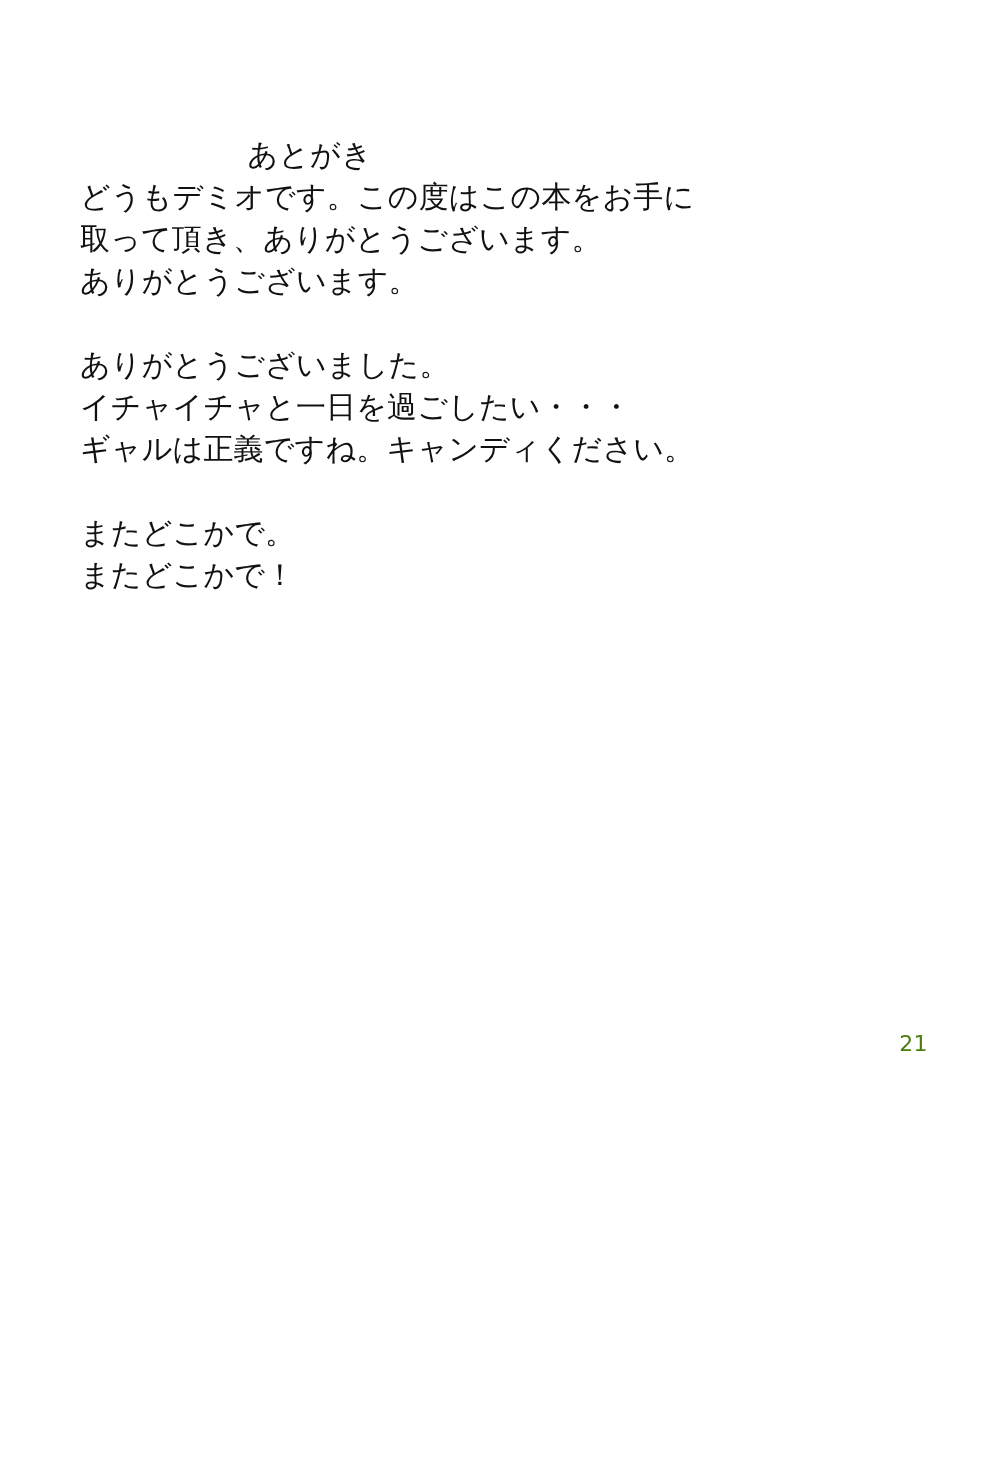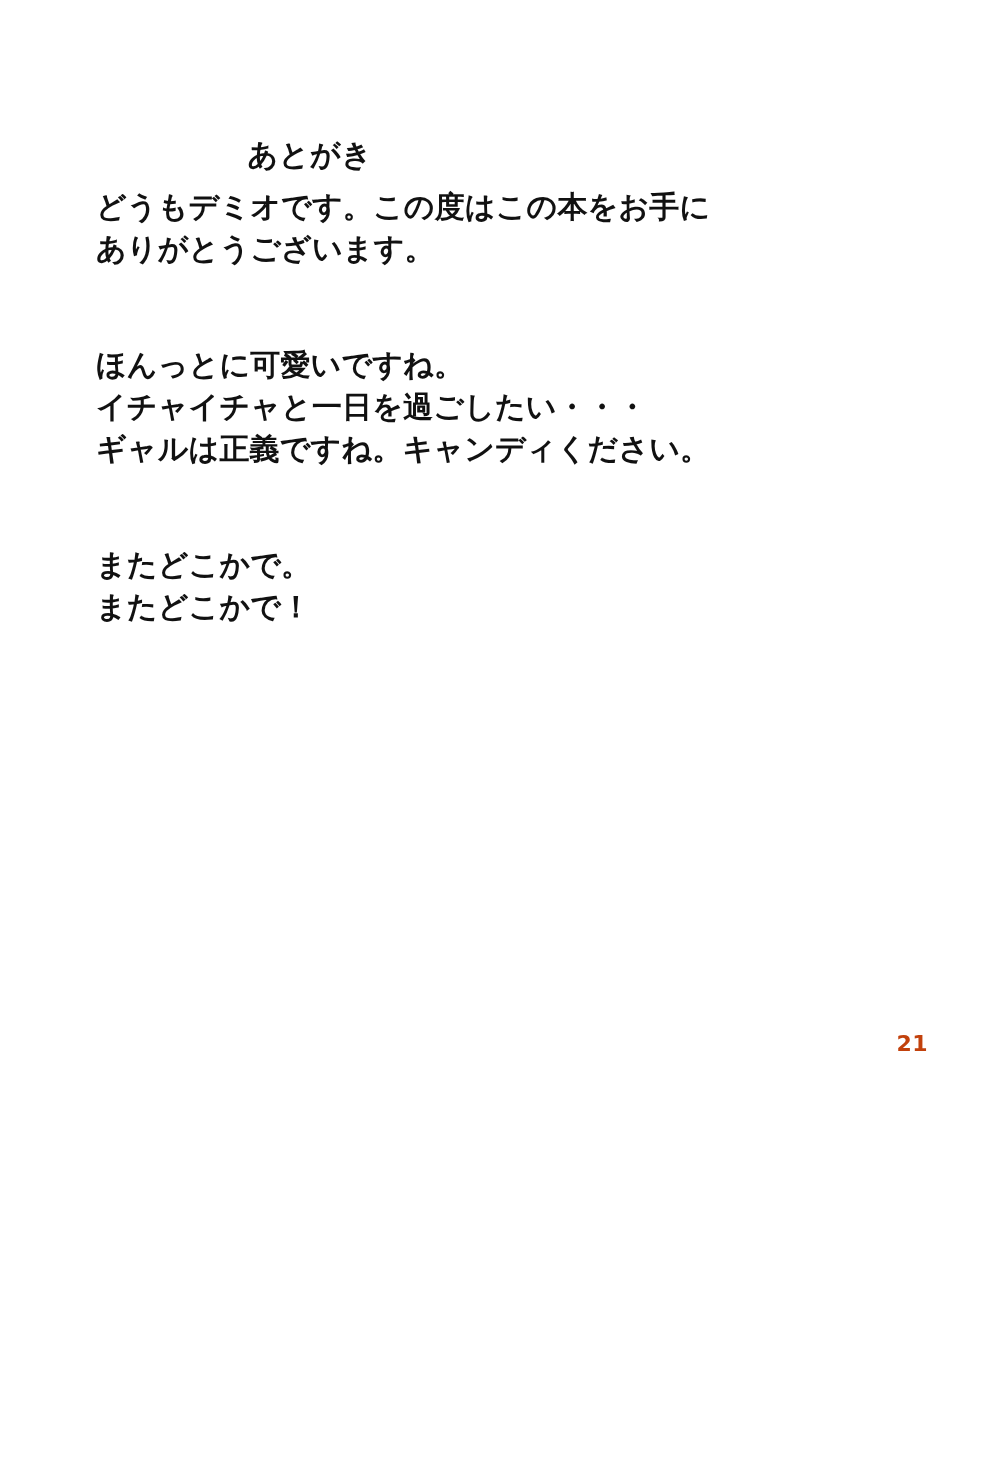--- a/index.html
+++ b/index.html
@@ -14,84 +14,84 @@
     color: #000000;
     position: relative;
     overflow: hidden;
   }
 
   .page {
     position: relative;
     width: 1000px;
     height: 1108px;
     box-sizing: border-box;
-    font-weight: bold;
   }
 
   .afterword-block {
     position: absolute;
     left: 80px;
     top: 140px;
     width: 880px;
   }
 
   .afterword-title {
     font-size: 30px;
     line-height: 1.0;
     text-align: center;
     width: 460px;
     margin: 0 0 6px 0;
     letter-spacing: 0.02em;
     color: #111111;
   }
 
   .para {
-    margin: 16px;
+    margin: 0;
     padding: 0;
   }
 
   .line {
     font-size: 30px;
     line-height: 42px;
     letter-spacing: 0.005em;
     white-space: pre;
     color: #111111;
   }
 
   .spacer {
     height: 42px;
   }
 
   .page-number {
     position: absolute;
     right: 72px;
     bottom: 52px;
     font-size: 22px;
-    color: #c2410c;
+    color: #4d7c0f;
     letter-spacing: 0.02em;
   }
 </style>
 </head>
 <body>
 
 <div class="page">
 
   <div class="afterword-block">
 
     <div class="afterword-title">あとがき</div>
 
     <div class="para">
       <div class="line">どうもデミオです。この度はこの本をお手に</div>
+      <div class="line">取って頂き、ありがとうございます。</div>
       <div class="line">ありがとうございます。</div>
     </div>
 
     <div class="spacer"></div>
 
     <div class="para">
-      <div class="line">ほんっとに可愛いですね。</div>
+      <div class="line">ありがとうございました。</div>
       <div class="line">イチャイチャと一日を過ごしたい・・・</div>
       <div class="line">ギャルは正義ですね。キャンディください。</div>
     </div>
 
     <div class="spacer"></div>
 
     <div class="para">
       <div class="line">またどこかで。</div>
       <div class="line">またどこかで！</div>
     </div>

